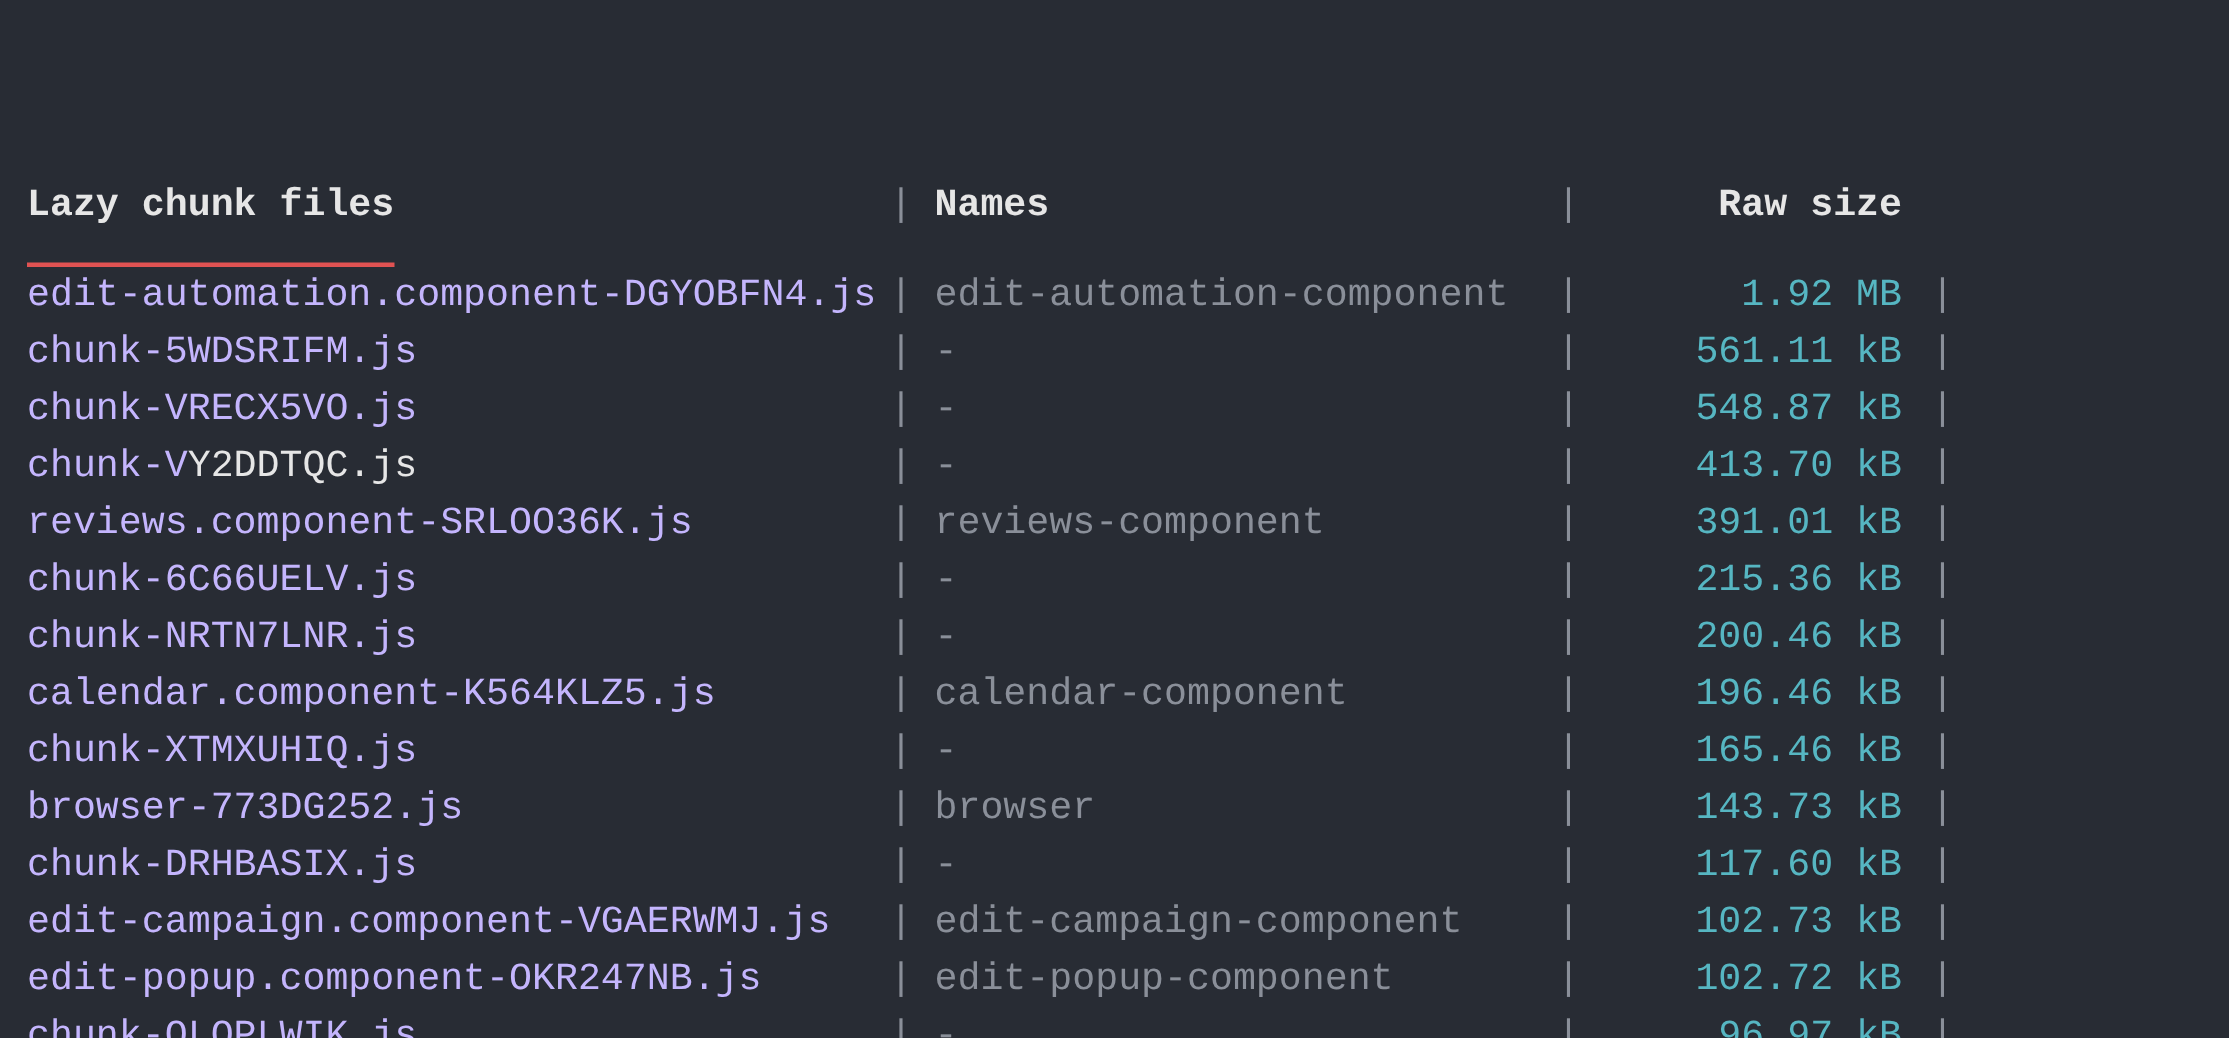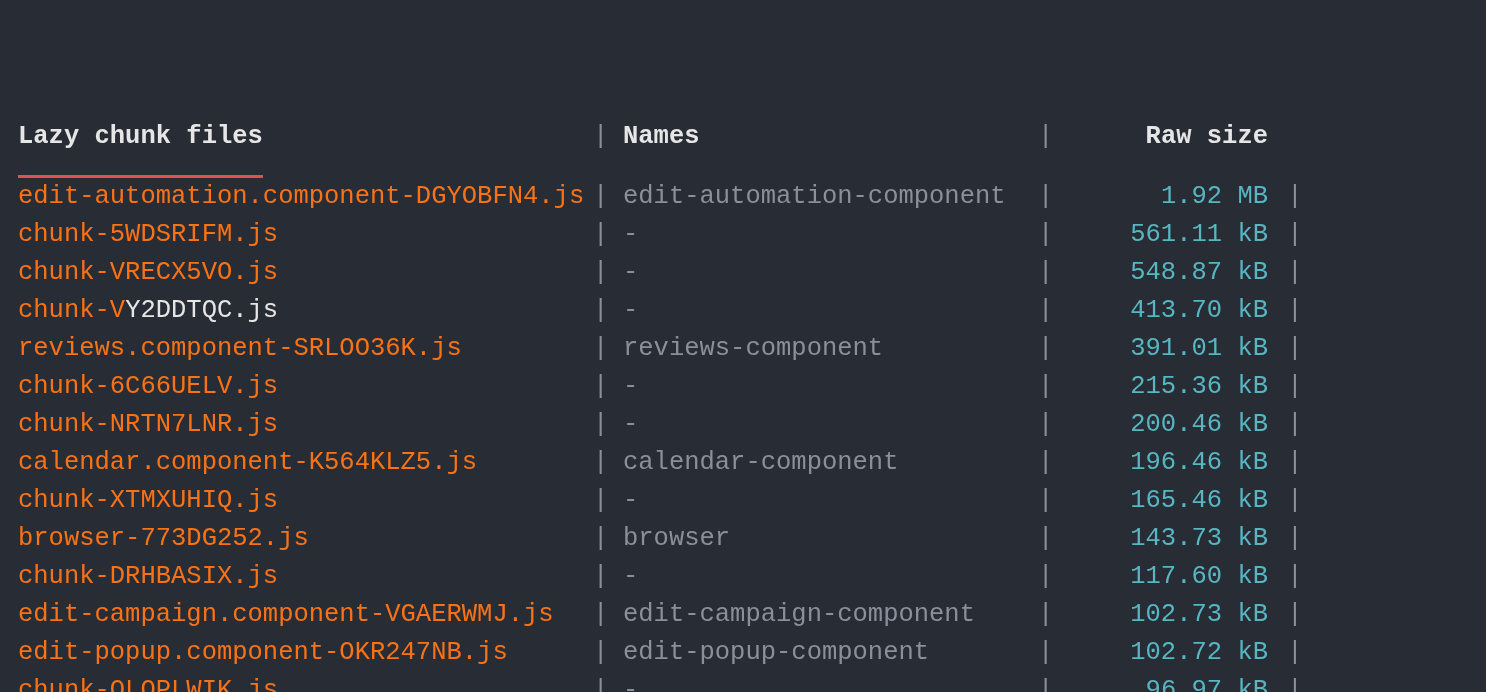--- a/index.html
+++ b/index.html
@@ -15,21 +15,21 @@
     font-size: 25.5px;
     line-height: 1.49;
     color: #c7ccd6;
     padding: 42px 18px 0 18px;
     white-space: pre;
     letter-spacing: 0;
   }
   .bold  { font-weight: 700; color:#e6e6e6; }
   .hdr   { display:inline-block; }
   .hdr-lazy  { border-bottom: 3px solid #e05252; padding-bottom: 19px; }
-  .green { color:#f97316; }
+  .green { color:#c4b5fd; }
   .pipe  { color:#8a8f99; }
   .row   { display:block; }
   .cell  { display:inline-block; vertical-align: top; }
   .c-file { width: 575px; }
   .c-sep  { width: 30px;   text-align:left;  color:#8a8f99;}
   .c-name { width: 415px;  color:#8a8f99;}
   .c-size { width: 200px;  text-align:right; color:#56b6c2;}
   .c-tail { padding-left: 4px; color:#8a8f99;}
 </style>
 </head>

